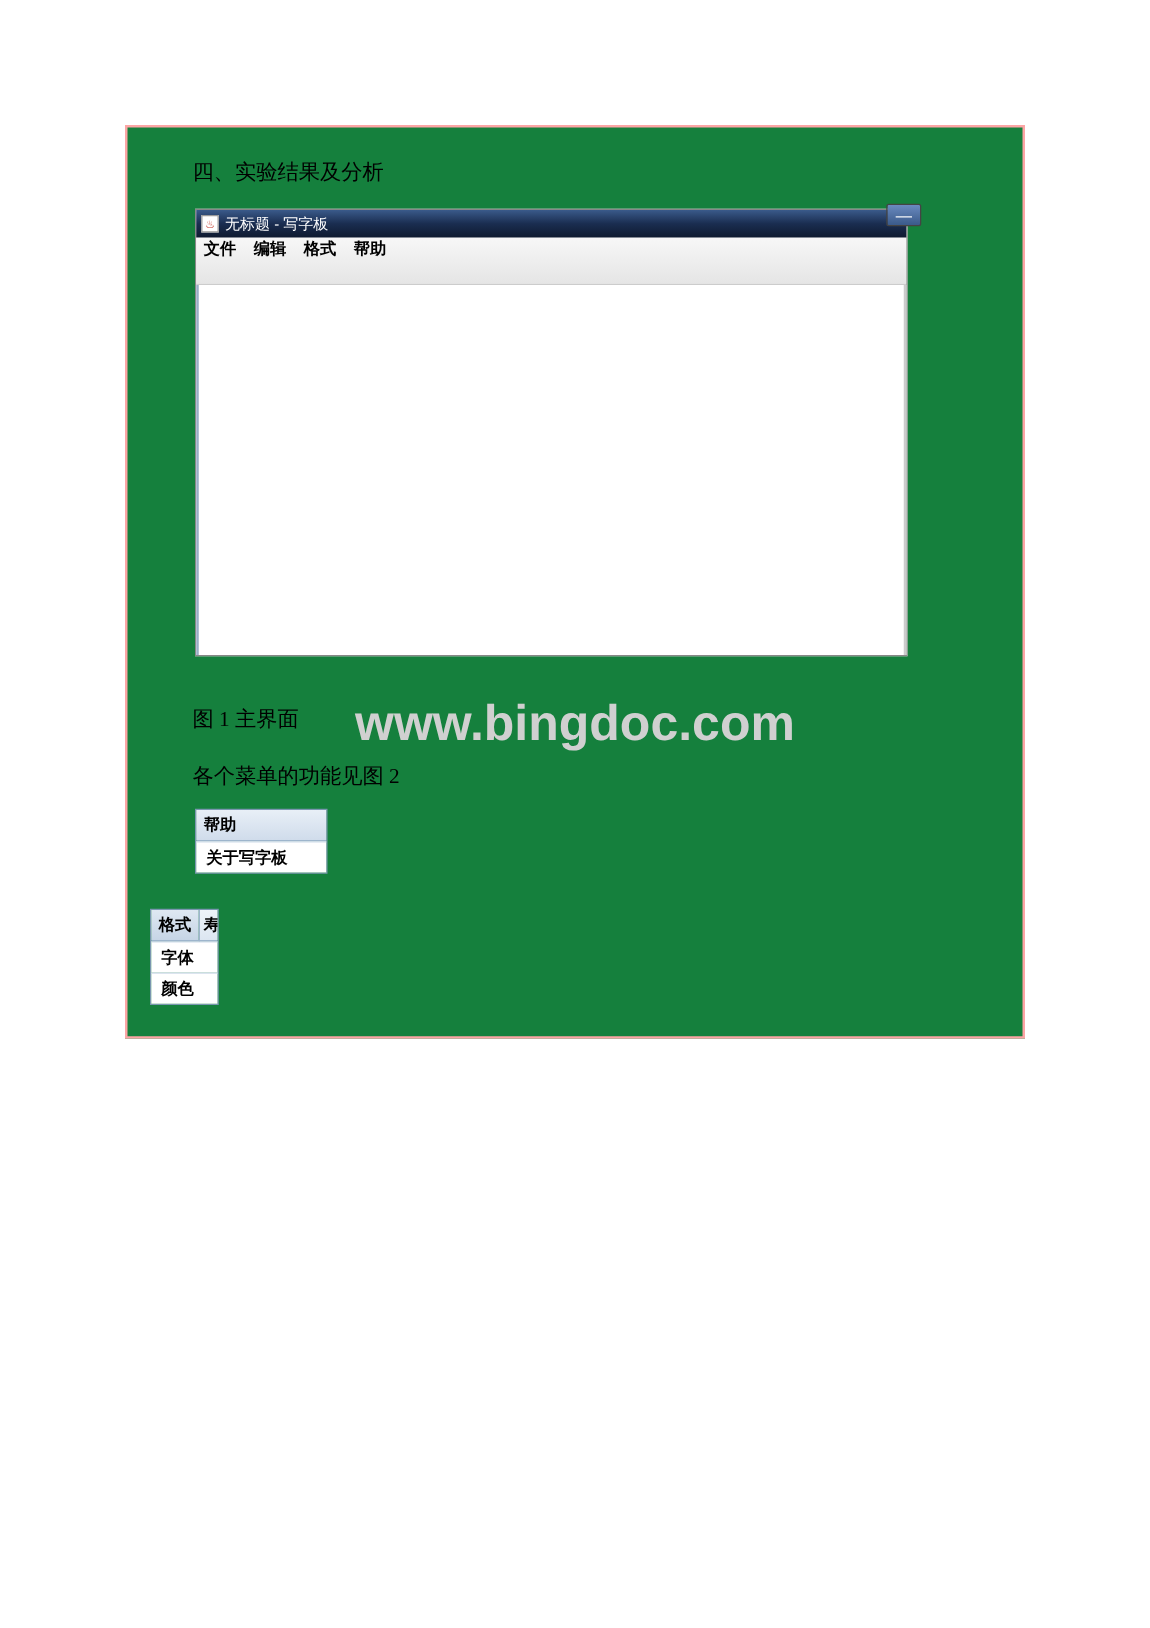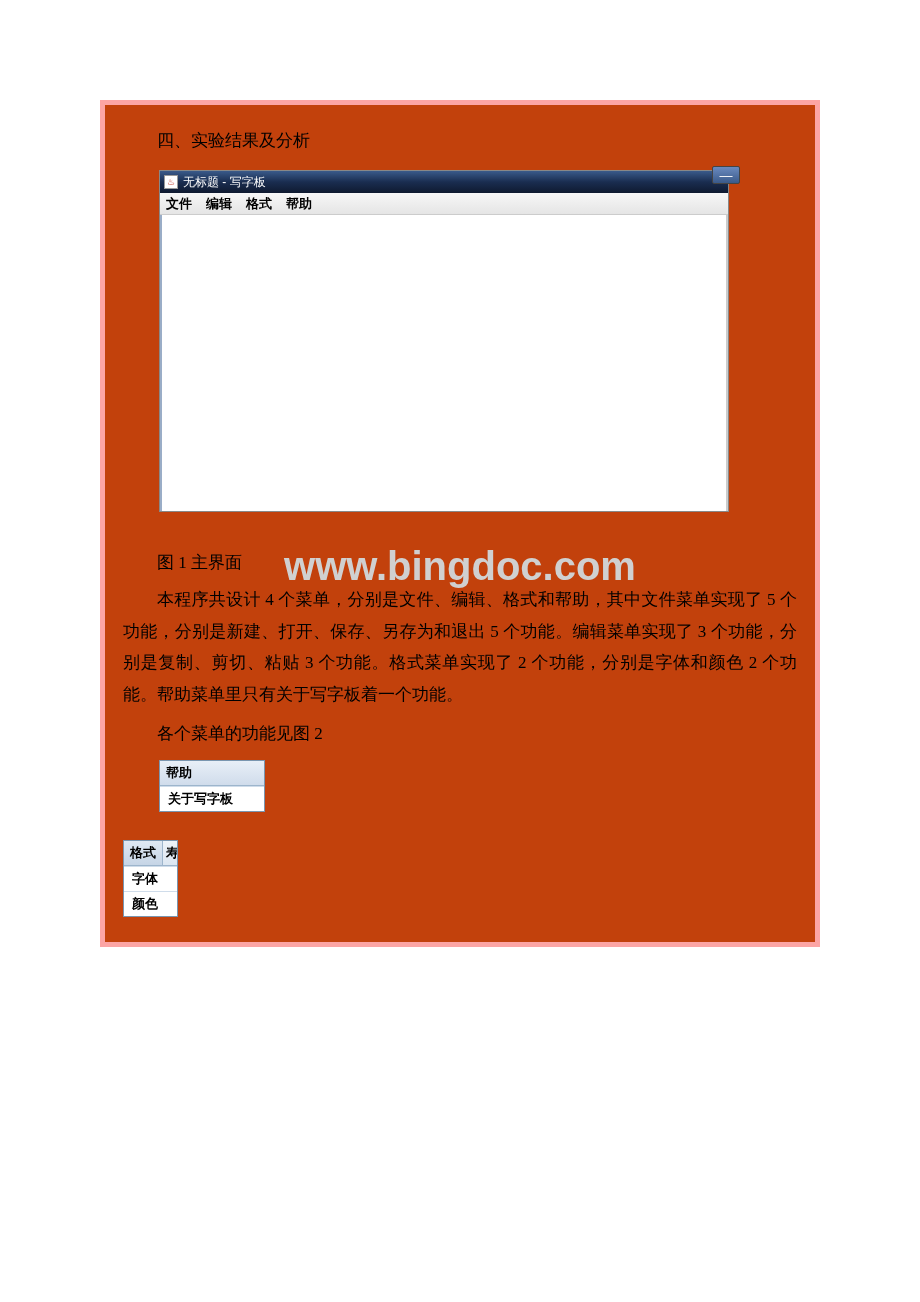--- a/index.html
+++ b/index.html
@@ -4,24 +4,24 @@
   <style>
     * { margin: 0; padding: 0; box-sizing: border-box; }
     body {
       font-family: "SimSun", "宋体", serif;
       background: #fff;
       width: 920px;
       margin: 0 auto;
       padding: 0;
     }
     .page {
-      border: 5px solid #fca5a5;
+      border: 2px solid #fca5a5;
       margin: 100px 100px 0 100px;
       padding: 0;
-      background: #c2410c;
+      background: #15803d;
     }
     .content {
       padding: 20px 0 25px 0;
     }
     .para {
       font-size: 17px;
       line-height: 1.85;
       padding: 0 18px;
       margin-bottom: 6px;
       color: #000;
@@ -68,24 +68,23 @@
       background: linear-gradient(to bottom, #6a8abf, #3a5a8a);
       border: 1px solid #444;
       border-radius: 2px;
       display: flex;
       align-items: center;
       justify-content: center;
       color: #fff;
       font-size: 13px;
     }
     .menubar {
-      height: 22px;
+      height: 38px;
       background: linear-gradient(to bottom, #f7f7f7, #e5e5e5);
       display: flex;
-      align-items: center;
       padding: 0 6px;
       font-family: "SimSun", sans-serif;
       font-size: 13px;
       font-weight: bold;
       border-bottom: 1px solid #ccc;
     }
     .menubar span {
       margin-right: 14px;
       color: #000;
     }
@@ -206,21 +205,20 @@
       <div class="editor-area"></div>
     </div>
 
     <div class="watermark">www.bingdoc.com</div>
 
     <div class="caption-row">
       <p class="caption">图 1 主界面</p>
     </div>
 
 
-    <p class="para body-text">本程序共设计 4 个菜单，分别是文件、编辑、格式和帮助，其中文件菜单实现了 5 个功能，分别是新建、打开、保存、另存为和退出 5 个功能。编辑菜单实现了 3 个功能，分别是复制、剪切、粘贴 3 个功能。格式菜单实现了 2 个功能，分别是字体和颜色 2 个功能。帮助菜单里只有关于写字板着一个功能。</p>
 
     <p class="para indent" style="margin-top:8px;">各个菜单的功能见图 2</p>
 
     
     <div class="menu-snippet snippet-1">
       <div class="menu-header-cell">帮助</div>
       <div class="menu-item">关于写字板</div>
     </div>
 
     

